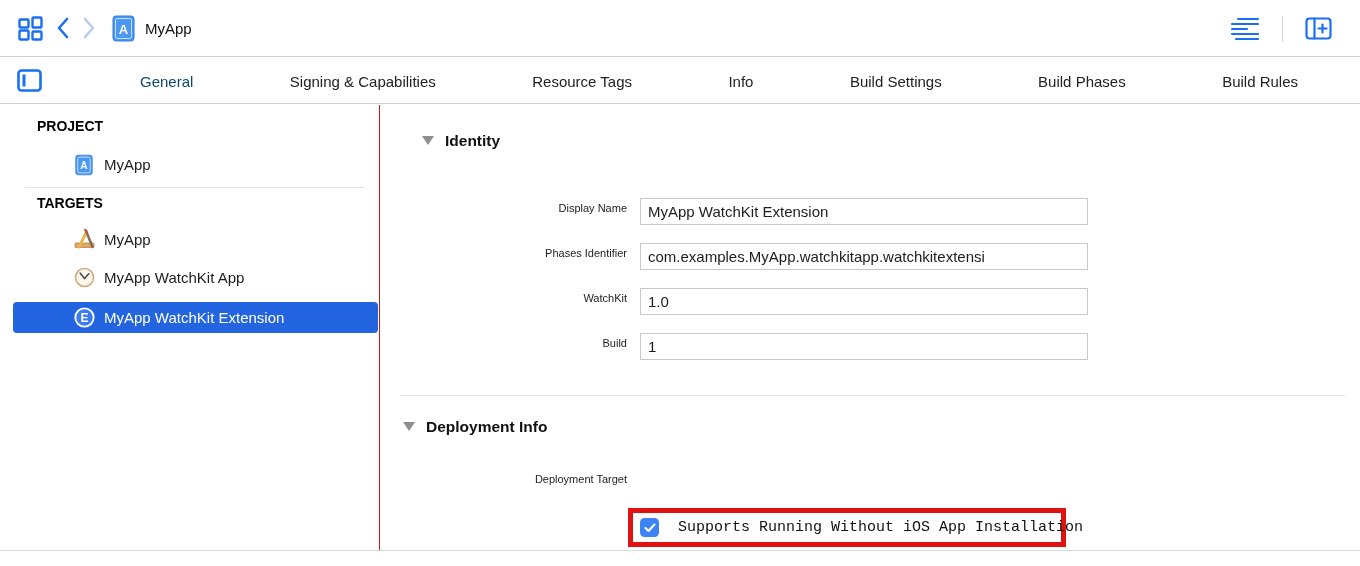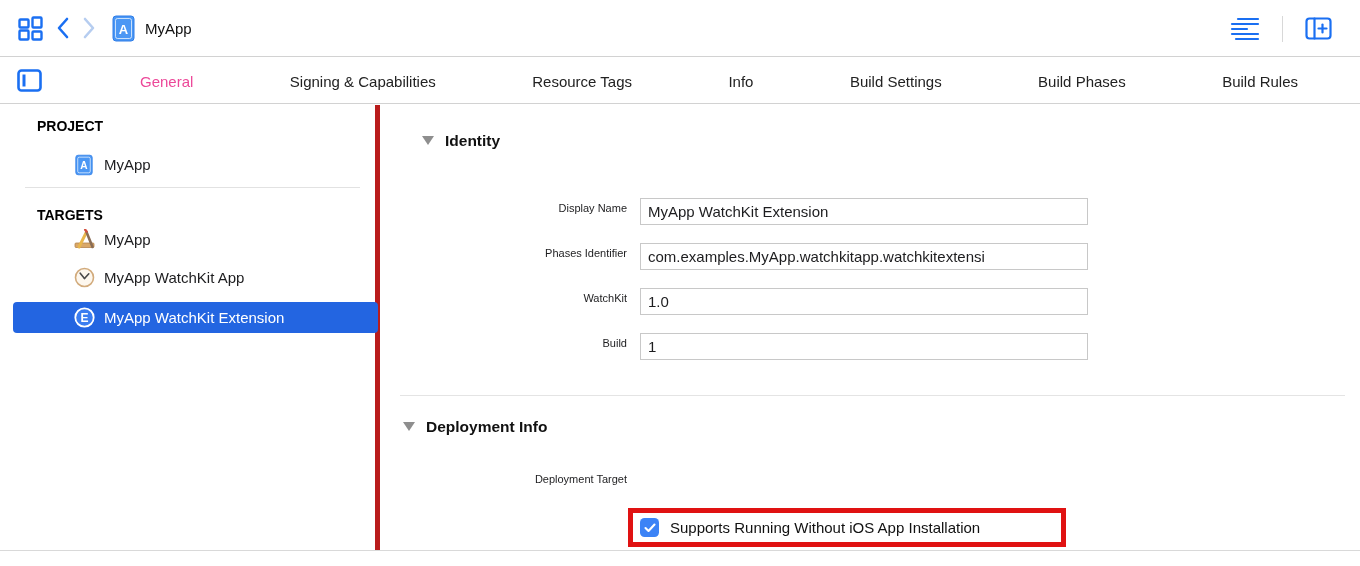--- a/index.html
+++ b/index.html
@@ -21,25 +21,25 @@
   .tb-sep { width:1px; height:26px; background:#d8d8d8; margin-right:22px; }
   .tb-addeditor { margin-right:28px; }
 
   
   .tabbar { position:absolute; top:58px; left:0; right:0; height:46px;
     border-bottom:1px solid #d2d2d2; background:#fff; }
   .tab-toggle { position:absolute; left:17px; top:11px; }
   .tabs { position:absolute; left:140px; right:62px; top:0; height:46px;
     display:flex; align-items:center; justify-content:space-between; }
   .tab { font-size:15px; color:#222; white-space:nowrap; cursor:default; }
-  .tab.active { color:#ec4899; }
+  .tab.active { color:#0c4a6e; }
 
   
   .sidebar { position:absolute; top:105px; left:0; width:380px; height:445px;
-    border-right:5px solid #b91c1c; background:#fff; }
+    border-right:1px solid #b91c1c; background:#fff; }
   .group-header { position:absolute; left:37px; font-size:14px; font-weight:bold; color:#000; }
   .side-row { position:absolute; left:13px; width:365px; height:31px;
     display:flex; align-items:center; border-radius:4px; }
   .side-row .row-icon { margin-left:59px; width:24px; display:flex; justify-content:center; }
   .side-row .row-label { margin-left:8px; font-size:15px; color:#1d1d1f; white-space:nowrap; }
   .side-row.selected { background:#2365e1; }
   .side-row.selected .row-label { color:#fff; }
   .side-divider { position:absolute; left:25px; right:15px; height:1px; background:#e2e2e2; }
 
   
@@ -57,21 +57,21 @@
     border:1px solid #c8c8c8; background:#fff; border-radius:2px; }
   .combo-value { position:absolute; left:8px; top:6px; font-size:15px; color:#1d1d1f; }
   .combo-btn { position:absolute; right:-1px; top:-1px; width:25px; height:30px;
     background:linear-gradient(#6ba4f8,#2e7bf4); border-radius:4px; 
     display:flex; align-items:center; justify-content:center; cursor:default; }
 
   .highlight-box { position:absolute; left:248px; top:403px; width:438px; height:39px;
     border:5px solid #e01212; display:flex; align-items:center; background:transparent; }
   .checkbox { width:19px; height:19px; margin-left:7px; border-radius:4.5px;
     background:#3c83f6; display:flex; align-items:center; justify-content:center; flex:0 0 auto; }
-  .checkbox-label { margin-left:11px; font-size:15px; color:#111; white-space:nowrap; }
+  .checkbox-label { margin-left:19px; font-size:15px; color:#111; white-space:nowrap;font-family:Liberation Mono, monospace; }
 
   .bottom-line { position:absolute; top:550px; left:0; right:0; height:1px; background:#d9d9d9; }
 </style>
 </head>
 <body>
 
 <div class="stage">
 
   <div class="toolbar">
     <span class="tb-icon tb-grid">
@@ -150,21 +150,21 @@
           <rect x="1" y="1" width="21" height="25" rx="3" fill="#4b97f4" stroke="#2e7de8" stroke-width="1"></rect>
           <rect x="3.5" y="3.5" width="16" height="20" rx="2" fill="none" stroke="#ffffff" stroke-width="1.2" opacity="0.7"></rect>
           <text x="11.5" y="19" text-anchor="middle" font-family="Liberation Sans, sans-serif" font-size="13" font-weight="bold" fill="#ffffff">A</text>
         </svg>
       </span>
       <span class="row-label">MyApp</span>
     </div>
 
     <div class="side-divider" style="top:82px;"></div>
 
-    <div class="group-header" style="top:102px;">TARGETS</div>
+    <div class="group-header" style="top:90px;">TARGETS</div>
 
     <div class="side-row" style="top:119px;">
       <span class="row-icon">
         <svg width="23" height="22" viewBox="0 0 23 22">
           <rect x="2" y="14" width="19" height="4.5" rx="1" fill="#d9a869" stroke="#b5834a" stroke-width="0.8"></rect>
           <line x1="6" y1="18" x2="13.5" y2="3" stroke="#e8b64c" stroke-width="3" stroke-linecap="round"></line>
           <line x1="13.5" y1="3" x2="19.5" y2="18" stroke="#8a6d55" stroke-width="2.6" stroke-linecap="round"></line>
           <line x1="13.5" y1="2.5" x2="12.2" y2="0.8" stroke="#d34f3f" stroke-width="2.4" stroke-linecap="round"></line>
         </svg>
       </span>

